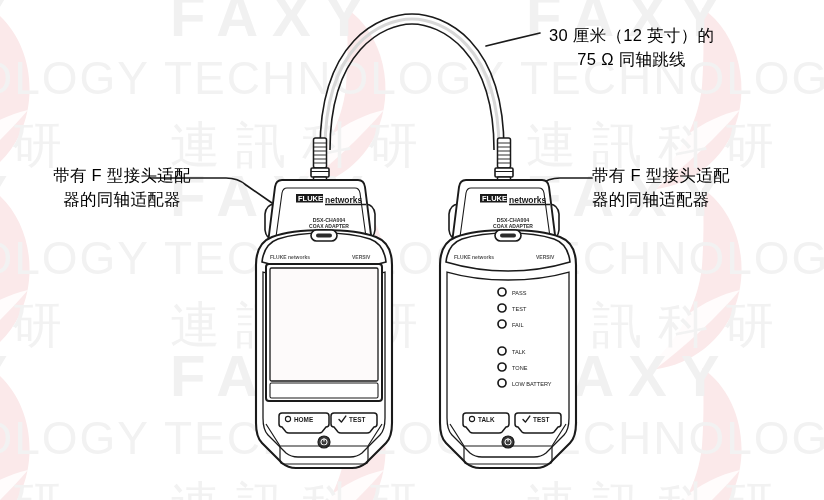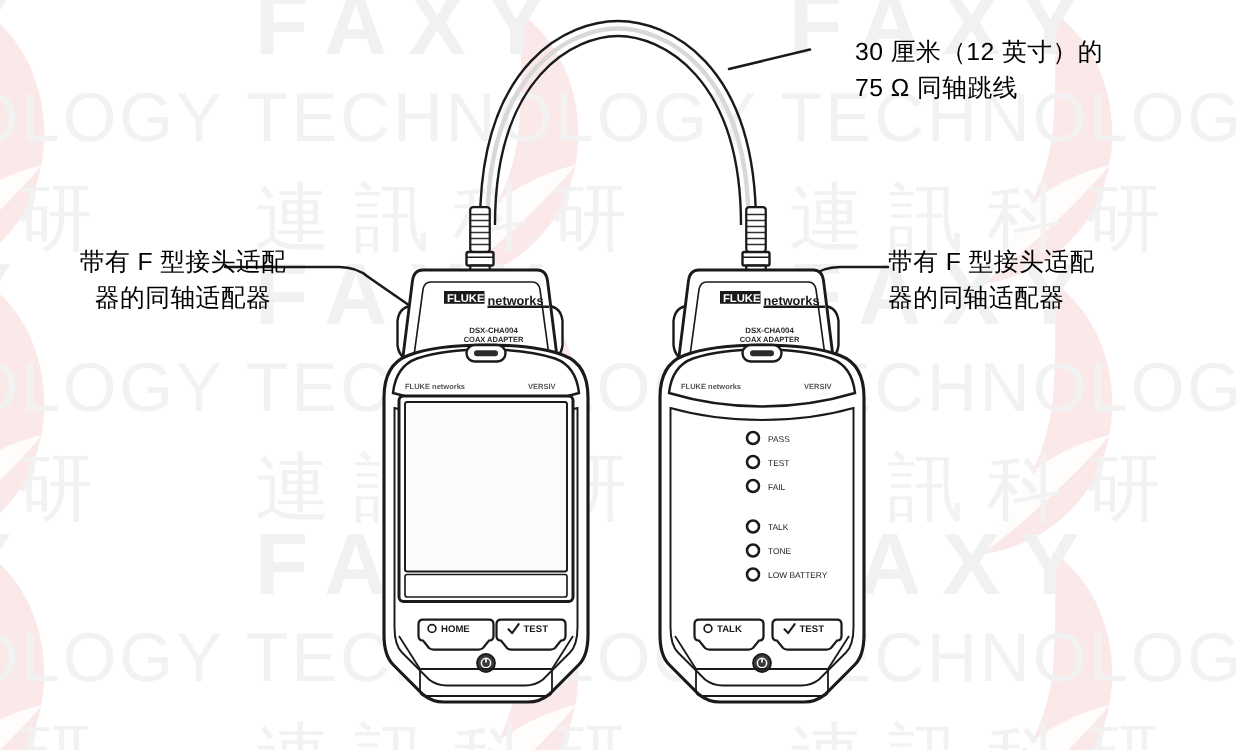--- a/index.html
+++ b/index.html
@@ -35,23 +35,23 @@
   .anno {
     position: absolute;
     z-index: 2;
     font-size: 16.5px;
     line-height: 1.45;
     color: #000000;
     letter-spacing: 0.3px;
     white-space: pre-line;
   }
   #anno-cable {
-    left: 570px;
+    left: 549px;
     top: 24px;
-    text-align: left;
+    text-align: center;
   }
   #anno-left {
     left: 8px;
     top: 164px;
     width: 228px;
     text-align: center;
   }
   #anno-right {
     left: 592px;
     top: 164px;

